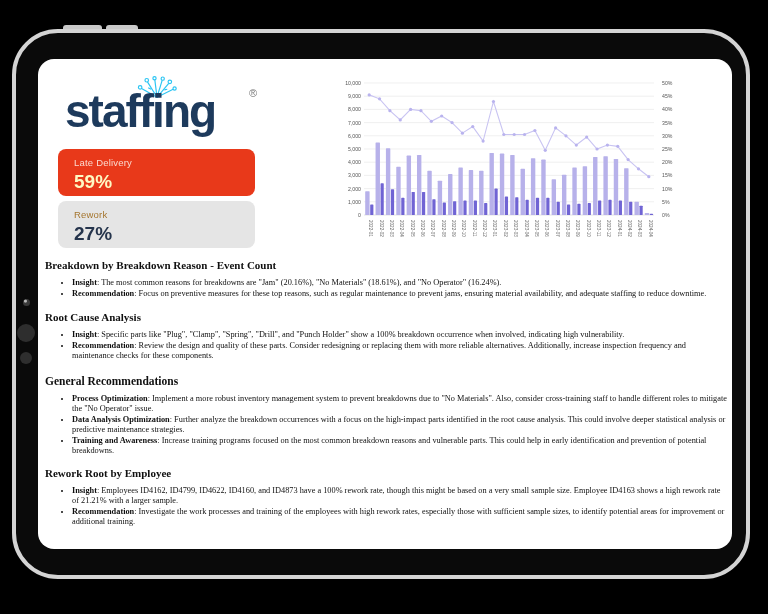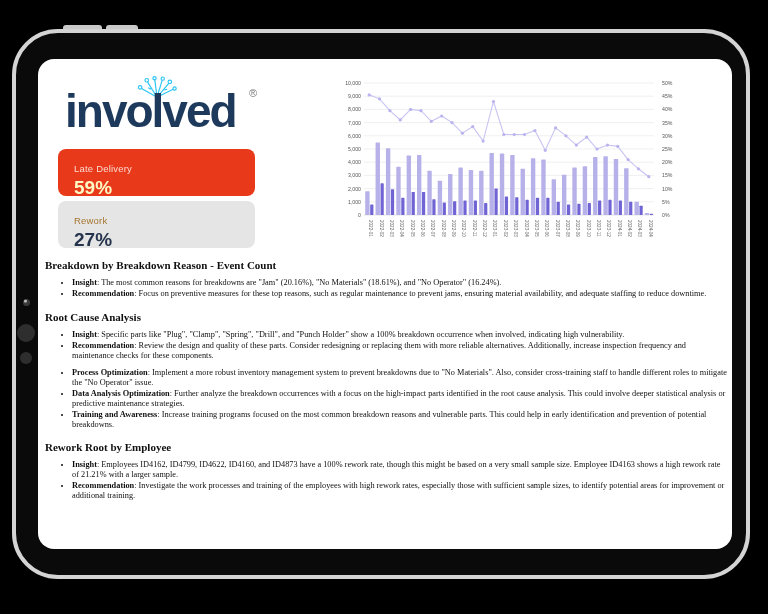--- a/index.html
+++ b/index.html
@@ -28,21 +28,21 @@
   .logo{position:absolute;left:27px;top:20px;width:210px;height:62px;}
   .logo-text{
     position:absolute;left:0;top:9px;font-size:46px;font-weight:800;
     color:#1d3a5c;letter-spacing:-2px;line-height:1;
   }
   .logo-icon{position:absolute;left:69px;top:-3px;width:46px;height:22px;}
   .logo-reg{position:absolute;left:184px;top:8px;font-size:11px;color:#7a7a7a;}
   
   .kpi{
     position:absolute;left:20px;width:197px;height:47px;border-radius:8px;
-    padding:14px 16px;box-sizing:border-box;cursor:pointer;
+    padding:8px 16px;box-sizing:border-box;cursor:pointer;
   }
   .kpi.red{top:90px;background:#e8391a;}
   .kpi.gold{top:142px;background:#e5e5e5;}
   .kpi-label{font-size:9.5px;letter-spacing:.2px;}
   .kpi.red .kpi-label{color:#fbd9ce;}
   .kpi.gold .kpi-label{color:#a5762f;}
   .kpi-value{font-size:19px;font-weight:700;margin-top:3px;}
   .kpi.red .kpi-value{color:#fef9c3;}
   .kpi.gold .kpi-value{color:#25344c;}
   
@@ -82,21 +82,21 @@
           <circle cx="26.6" cy="3" r="2.2"></circle>
         <path d="M30 29 L37 6"></path>
           <circle cx="37.8" cy="3.6" r="2.2"></circle>
         <path d="M30 29 L46 10"></path>
           <circle cx="47.5" cy="8" r="2.4"></circle>
         <path d="M30 29 L52 18"></path>
           <circle cx="54" cy="17" r="2.2"></circle>
         <path d="M22 18 L18 16"></path>
           <path d="M40 19 L44 18"></path>
       </svg>
-      <span class="logo-text">involved</span>
+      <span class="logo-text">staffing</span>
       <span class="logo-reg">®</span>
     </div>
 
     <div class="kpi red">
       <div class="kpi-label">Late Delivery</div>
       <div class="kpi-value">59%</div>
     </div>
     <div class="kpi gold">
       <div class="kpi-label">Rework</div>
       <div class="kpi-value">27%</div>
@@ -258,20 +258,21 @@
         <li><b>Insight</b><span>: The most common reasons for breakdowns are "Jam" (20.16%), "No Materials" (18.61%), and "No Operator" (16.24%).</span></li>
         <li><b>Recommendation</b><span>: Focus on preventive measures for these top reasons, such as regular maintenance to prevent jams, ensuring material availability, and adequate staffing to reduce downtime.</span></li>
       </ul>
 
       <h4>Root Cause Analysis</h4>
       <ul>
         <li><b>Insight</b><span>: Specific parts like "Plug", "Clamp", "Spring", "Drill", and "Punch Holder" show a 100% breakdown occurrence when involved, indicating high vulnerability.</span></li>
         <li><b>Recommendation</b><span>: Review the design and quality of these parts. Consider redesigning or replacing them with more reliable alternatives. Additionally, increase inspection frequency and maintenance checks for these components.</span></li>
       </ul>
 
+      <h4 class="big">General Recommendations</h4>
       <ul>
         <li><b>Process Optimization</b><span>: Implement a more robust inventory management system to prevent breakdowns due to "No Materials". Also, consider cross-training staff to handle different roles to mitigate the "No Operator" issue.</span></li>
         <li><b>Data Analysis Optimization</b><span>: Further analyze the breakdown occurrences with a focus on the high-impact parts identified in the root cause analysis. This could involve deeper statistical analysis or predictive maintenance strategies.</span></li>
         <li><b>Training and Awareness</b><span>: Increase training programs focused on the most common breakdown reasons and vulnerable parts. This could help in early identification and prevention of potential breakdowns.</span></li>
       </ul>
 
       <h4>Rework Root by Employee</h4>
       <ul>
         <li><b>Insight</b><span>: Employees ID4162, ID4799, ID4622, ID4160, and ID4873 have a 100% rework rate, though this might be based on a very small sample size. Employee ID4163 shows a high rework rate of 21.21% with a larger sample.</span></li>
         <li><b>Recommendation</b><span>: Investigate the work processes and training of the employees with high rework rates, especially those with sufficient sample sizes, to identify potential areas for improvement or additional training.</span></li>

